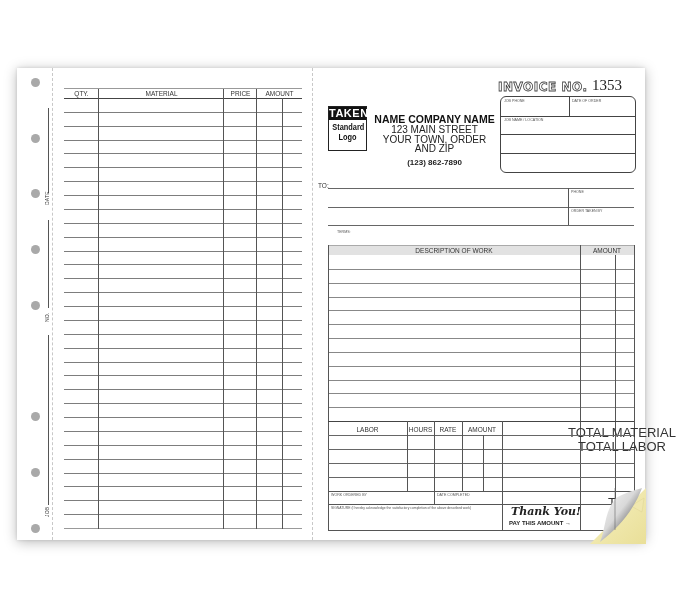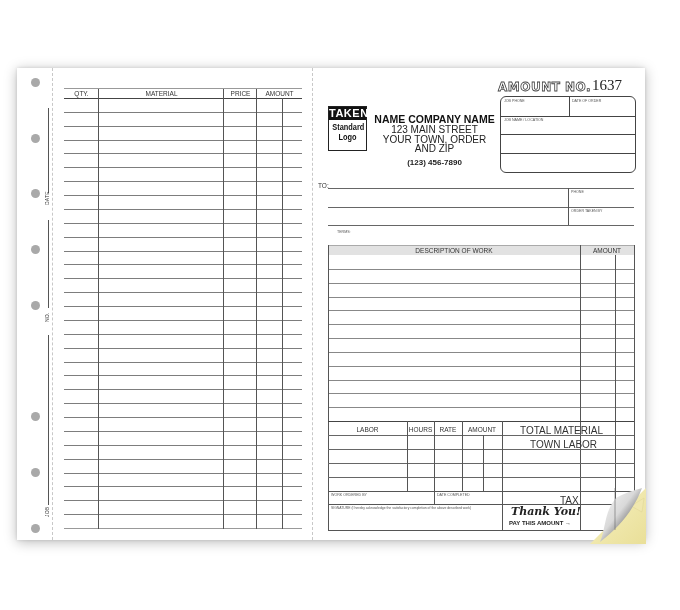--- a/index.html
+++ b/index.html
@@ -9,21 +9,21 @@
   .perf { position:absolute; top:0; bottom:0; width:0; border-left:1px dashed #c8c8c8; }
   .hole { position:absolute; width:9px; height:9px; border-radius:50%; background:#a9a9a9; }
   .stub-line { position:absolute; width:0; border-left:1px solid #555; }
   .stub-label { position:absolute; font-size:5px; color:#333; transform:rotate(-90deg); transform-origin:left top; white-space:nowrap; letter-spacing:0.2px; }
   .hline { position:absolute; height:0; border-top:1px solid #7d7d7d; }
   .hline.dk { border-top:1.5px solid #444; }
   .vline { position:absolute; width:0; border-left:1px solid #555; }
   .hdr { position:absolute; font-size:6.5px; color:#333; text-align:center; line-height:9px; }
   .tiny { position:absolute; font-size:3.6px; color:#555; white-space:nowrap; }
   .lbl6 { position:absolute; font-size:6.5px; color:#333; white-space:nowrap; }
-  .lbl7 { position:absolute; font-size:10px; color:#333; white-space:nowrap; }
+  .lbl7 { position:absolute; font-size:13px; color:#333; white-space:nowrap;margin-left:48px; }
   .logo { position:absolute; left:328px; top:106px; width:37px; height:43px; border:1px solid #222; background:#fff; }
   .logo .free { background:#111; color:#fff; font-weight:bold; font-size:11px; text-align:center; line-height:13px; letter-spacing:0.5px; }
   .logo .std { font-weight:bold; font-size:9px; text-align:center; line-height:10px; transform:scaleX(0.82); color:#111; }
   .company { position:absolute; left:372px; top:113px; width:125px; text-align:center; }
   .company .name { font-weight:bold; font-size:10.5px; color:#111; line-height:12px; }
   .company .addr { font-size:10px; color:#222; line-height:9.5px; }
   .phone { position:absolute; left:372px; top:158px; width:125px; text-align:center; font-size:8px; font-weight:bold; color:#222; }
   .inv-title { position:absolute; left:498px; top:80px; font-size:12px; font-weight:bold; color:#fff; -webkit-text-stroke:0.8px #444; letter-spacing:0.5px; font-family:"DejaVu Sans", sans-serif; }
   .inv-num { position:absolute; left:592px; top:77px; font-size:15px; color:#222; font-family:"Liberation Serif", serif; }
   .infobox { position:absolute; left:500px; top:96px; width:134px; height:75px; border:1px solid #444; border-radius:6px; }
@@ -137,24 +137,24 @@
   <div class="free">TAKEN</div>
   <div class="std" style="margin-top:2px;">Standard</div>
   <div class="std">Logo</div>
 </div>
 
 <div class="company">
   <div class="name">NAME COMPANY NAME</div>
   <div class="addr">123 MAIN STREET</div>
   <div class="addr">YOUR TOWN, ORDER AND ZIP</div>
 </div>
-<div class="phone">(123) 456-7890</div>
-
-<div class="inv-title">AMOUNT NO.</div>
-<div class="inv-num">1637</div>
+<div class="phone">(123) 862-7890</div>
+
+<div class="inv-title">INVOICE NO.</div>
+<div class="inv-num">1353</div>
 
 <div class="infobox">
   <div class="vline" style="left:68px; top:0; height:19px; border-left-color:#444;"></div>
   <div class="hline" style="left:0; top:19px; width:134px; border-top-color:#444;"></div>
   <div class="hline" style="left:0; top:37px; width:134px; border-top-color:#444;"></div>
   <div class="hline" style="left:0; top:56px; width:134px; border-top-color:#444;"></div>
   <div class="tiny" style="left:3px; top:2px;">JOB PHONE</div>
   <div class="tiny" style="left:71px; top:2px;">DATE OF ORDER</div>
   <div class="tiny" style="left:3px; top:21px;">JOB NAME / LOCATION</div>
 </div>
@@ -211,21 +211,21 @@
   <div class="vline" style="left:615px; top:255px; height:275px;"></div>
 </div>
 
 <div>
   <div class="hline dk" style="left:328px; top:421px; width:306px;"></div>
   <div class="hdr" style="left:328px; top:425px; width:79px;">LABOR</div>
   <div class="hdr" style="left:407px; top:425px; width:27px;">HOURS</div>
   <div class="hdr" style="left:434px; top:425px; width:28px;">RATE</div>
   <div class="hdr" style="left:462px; top:425px; width:40px;">AMOUNT</div>
   <div class="lbl7" style="left:520px; top:425px;">TOTAL MATERIAL</div>
-  <div class="lbl7" style="left:530px; top:439px;">TOWN LABOR</div>
+  <div class="lbl7" style="left:530px; top:439px;">TOTAL LABOR</div>
   <div class="hline" style="left:328px; top:435px; width:306px; border-top-color:#666;"></div>
   <div class="hline" style="left:328px; top:449px; width:174px; border-top-color:#666;"></div>
   <div class="hline" style="left:328px; top:463px; width:174px; border-top-color:#666;"></div>
   <div class="hline" style="left:328px; top:477px; width:174px; border-top-color:#666;"></div>
   <div class="hline" style="left:502px; top:449px; width:132px; border-top-color:#666;"></div>
   <div class="hline" style="left:502px; top:463px; width:132px; border-top-color:#666;"></div>
   <div class="hline" style="left:502px; top:477px; width:132px; border-top-color:#666;"></div>
   <div class="hline" style="left:328px; top:491px; width:306px; border-top-color:#555;"></div>
   <div class="vline" style="left:407px; top:421px; height:70px;"></div>
   <div class="vline" style="left:434px; top:421px; height:70px;"></div>

